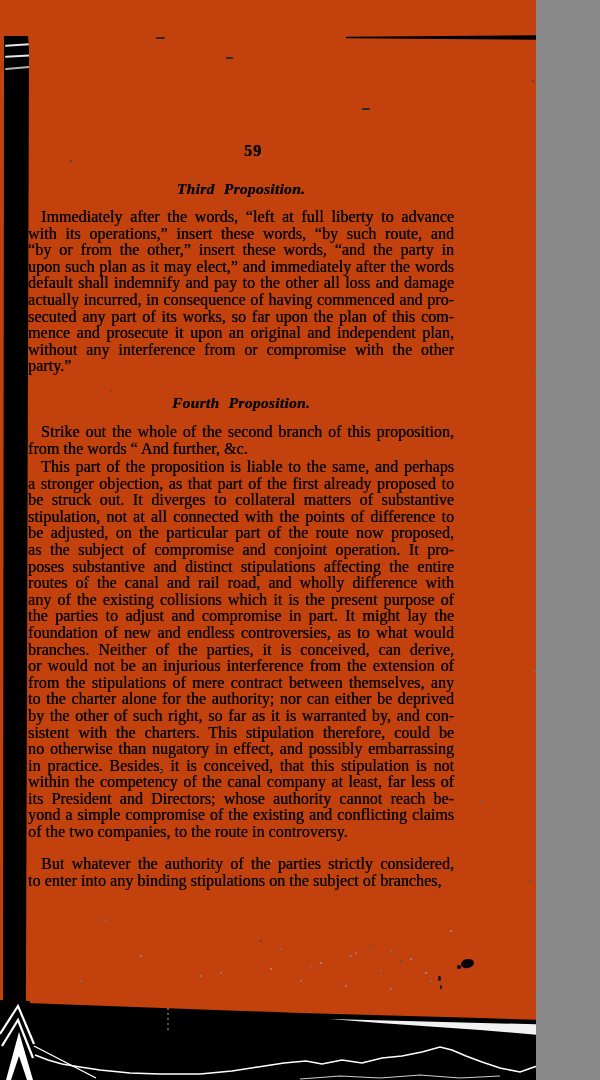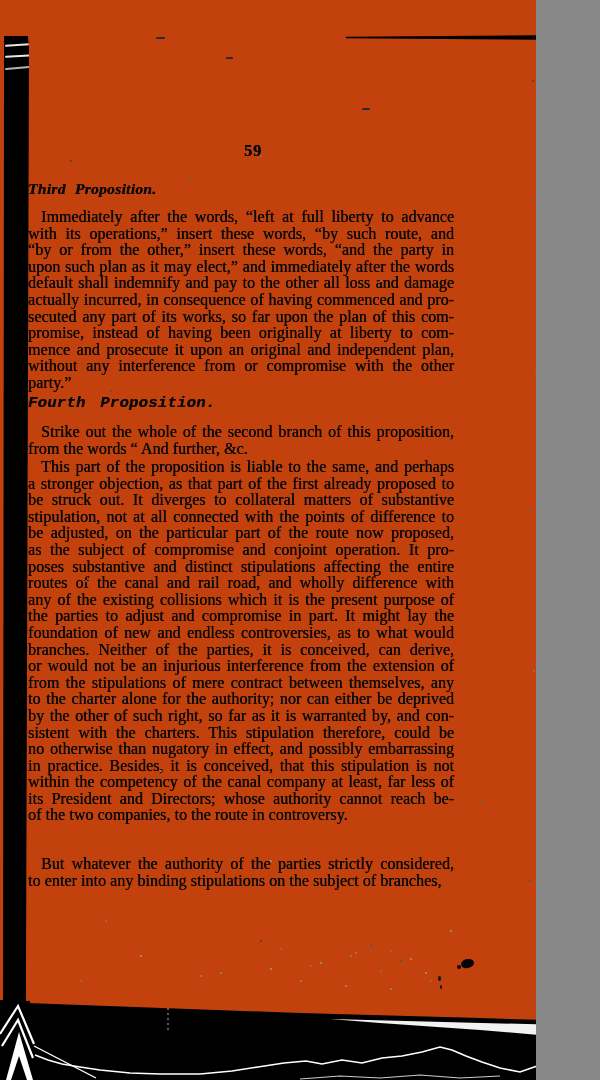--- a/index.html
+++ b/index.html
@@ -3,24 +3,24 @@
 <meta charset="utf-8">
 <style>
   html,body{margin:0;padding:0;background:#888;}
   #scan{position:relative;width:536px;height:1080px;background:#c2410c;overflow:hidden;
         font-family:"Liberation Serif","DejaVu Serif",serif;color:#0a0a0a;}
 
   
   .col{position:absolute;left:28px;width:426px;}
   .pgnum{top:142px;text-align:center;padding-left:12px;font-size:16px;font-weight:bold;letter-spacing:1px;
          text-shadow:0.4px 0 0 currentColor;}
-  .heading{font-style:italic;font-weight:bold;font-size:15.5px;text-align:left;word-spacing:5px;
+  .heading{font-style:italic;font-weight:bold;font-size:15.5px;text-align:center;word-spacing:5px;
            letter-spacing:0.3px;text-shadow:0.3px 0 0 currentColor;}
   #heading-1{top:180px;}
-  #heading-2{top:394px;font-family:Liberation Mono, monospace;}
+  #heading-2{top:394px;}
   .para{position:absolute;left:28px;width:426px;font-size:16px;line-height:16.6px;}
   #para-1{top:209px;}
   #para-2{top:424px;}
   #para-3{top:459px;}
   #para-4{top:856px;}
   .line{text-align:justify;text-align-last:justify;white-space:normal;
         text-shadow:0.35px 0 0 currentColor;letter-spacing:0.05px;}
   .line.first{text-indent:13px;}
   .line.last{text-align-last:left;}
 
@@ -76,21 +76,20 @@
 
   <div class="col heading art" id="heading-1">Third Proposition.</div>
   <div class="para" id="para-1">
     <div class="line first">Immediately after the words, “left at full liberty to advance</div>
     <div class="line">with its operations,” insert these words, “by such route, and</div>
     <div class="line">“by or from the other,” insert these words, “and the party in</div>
     <div class="line">upon such plan as it may elect,” and immediately after the words</div>
     <div class="line">default shall indemnify and pay to the other all loss and damage</div>
     <div class="line">actually incurred, in consequence of having commenced and pro-</div>
     <div class="line">secuted any part of its works, so far upon the plan of this com-</div>
-    <div class="line">promise, instead of having been originally at liberty to com-</div>
     <div class="line">mence and prosecute it upon an original and independent plan,</div>
     <div class="line">without any interference from or compromise with the other</div>
     <div class="line last">party.”</div>
   </div>
 
   <div class="col heading art" id="heading-2">Fourth Proposition.</div>
   <div class="para" id="para-2">
     <div class="line first">Strike out the whole of the second branch of this proposition,</div>
     <div class="line last">from the words “ And further, &amp;c.</div>
   </div>
@@ -109,20 +108,21 @@
     <div class="line">branches. Neither of the parties, it is conceived, can derive,</div>
     <div class="line">or would not be an injurious interference from the extension of</div>
     <div class="line">from the stipulations of mere contract between themselves, any</div>
     <div class="line">to the charter alone for the authority; nor can either be deprived</div>
     <div class="line">by the other of such right, so far as it is warranted by, and con-</div>
     <div class="line">sistent with the charters. This stipulation therefore, could be</div>
     <div class="line">no otherwise than nugatory in effect, and possibly embarrassing</div>
     <div class="line">in practice. Besides, it is conceived, that this stipulation is not</div>
     <div class="line">within the competency of the canal company at least, far less of</div>
     <div class="line">its President and Directors; whose authority cannot reach be-</div>
+    <div class="line">yond a simple compromise of the existing and conflicting claims</div>
     <div class="line last">of the two companies, to the route in controversy.</div>
   </div>
   <div class="para" id="para-4">
     <div class="line first">But whatever the authority of the parties strictly considered,</div>
     <div class="line last">to enter into any binding stipulations on the subject of branches,</div>
   </div>
 
   <div class="art" id="left-bar">
     <div class="bar-hairline" style="top:8px;transform:rotate(-4deg);"></div>
     <div class="bar-hairline" style="top:19px;transform:rotate(-3deg);"></div>

